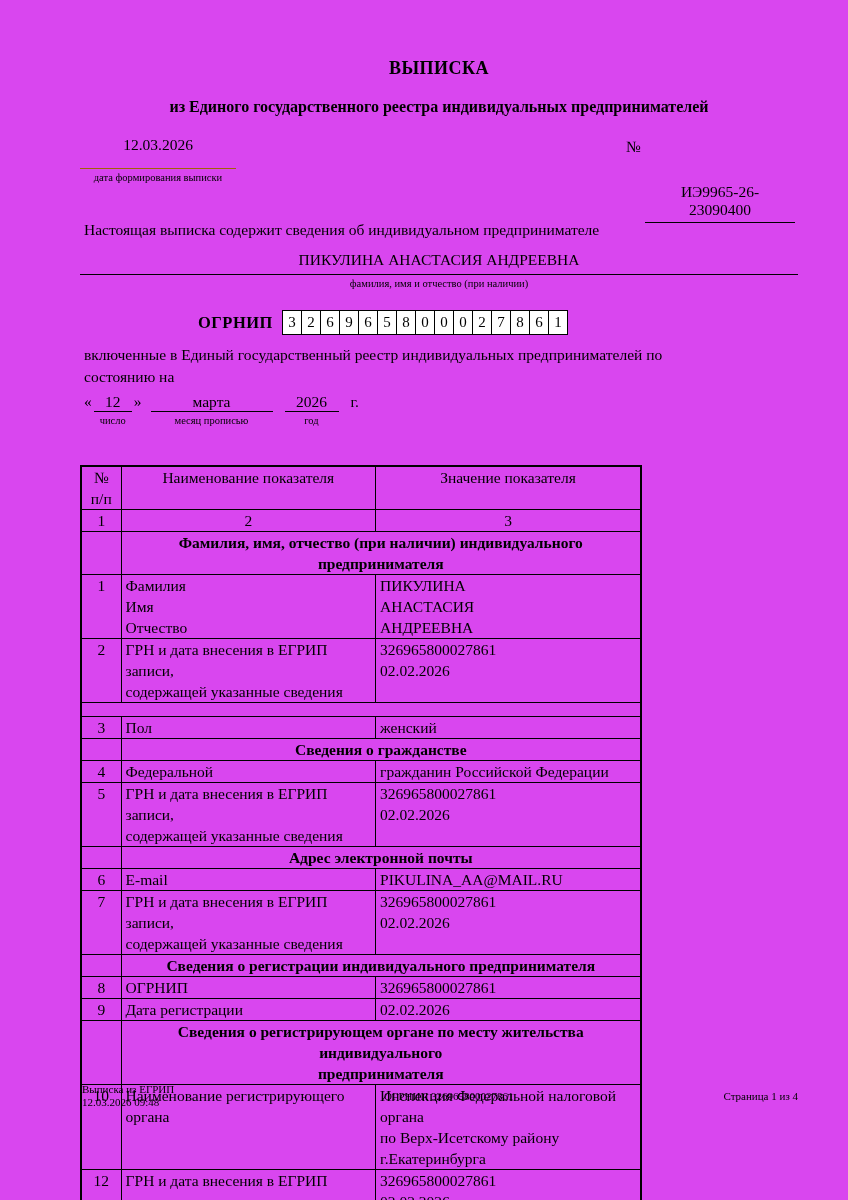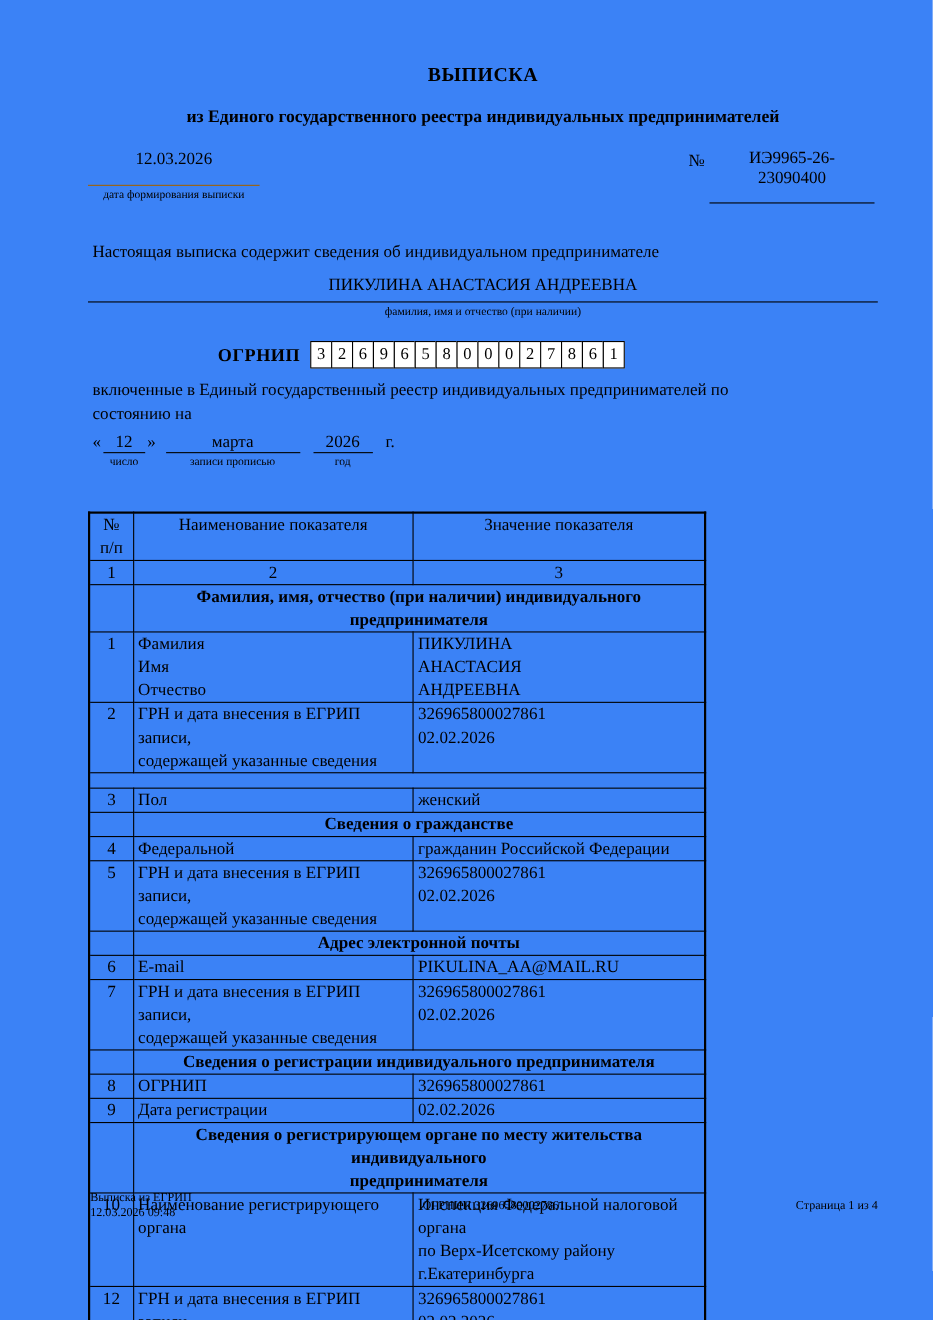--- a/index.html
+++ b/index.html
@@ -1,33 +1,33 @@
 <!DOCTYPE html>
 <html><head>
 <meta charset="utf-8">
 <style>
   * { margin:0; padding:0; box-sizing:border-box; }
   html,body { background:#ffffff; }
   .page {
-    position:relative; width:848px; height:1200px; background:#3b82f6;
+    position:relative; width:848px; height:1200px; background:#d946ef;
     color:#000; font-family:"Liberation Serif","DejaVu Serif",serif;
     font-size:15.5px; overflow:hidden;
   }
   .abs { position:absolute; }
   .center-band { position:absolute; left:80px; width:718px; text-align:center; }
   .title { top:58px; font-weight:bold; font-size:18px; letter-spacing:0.5px; }
   .subtitle { top:98px; font-weight:bold; font-size:16px; }
 
   .date-block { left:80px; top:136px; width:156px; text-align:center; }
   .date-block .val { display:block; padding-bottom:14px; border-bottom:1px solid #a16207; }
   .small-caption { display:block; font-size:10.5px; margin-top:3px; }
 
   .num-sign { left:626px; top:138px; }
   .num-block { left:645px; top:135px; width:150px; text-align:center; }
-  .num-block .val { display:block; line-height:18px; padding-bottom:13px; border-bottom:1px solid #000; white-space:pre-line; }
+  .num-block .val { display:block; line-height:18px; padding-bottom:3px; border-bottom:1px solid #000; white-space:pre-line;margin-top:48px; }
 
   .intro { left:84px; top:221px; }
 
   .name-block { left:80px; top:251px; width:718px; text-align:center; }
   .name-block .val { display:block; padding-bottom:5px; border-bottom:1px solid #000; }
 
   .ogrnip-row { left:198px; top:310px; display:flex; align-items:center; }
   .ogrnip-label { font-weight:bold; font-size:16.5px; margin-right:9px; letter-spacing:0.5px; }
   .digit-boxes { display:flex; }
   .digit-box { width:20px; height:25px; border:1px solid #000; margin-left:-1px;
@@ -108,21 +108,21 @@
 
   <div class="abs date-fields">
     <span class="df-quote">«</span>
     <span class="df-field df-day">
       <span class="val">12</span>
       <span class="small-caption">число</span>
     </span>
     <span class="df-quote">»</span>
     <span class="df-field df-month">
       <span class="val">марта</span>
-      <span class="small-caption">записи прописью</span>
+      <span class="small-caption">месяц прописью</span>
     </span>
     <span class="df-field df-year">
       <span class="val">2026</span>
       <span class="small-caption">год</span>
     </span>
     <span class="df-suffix">г.</span>
   </div>
 
   <table class="details-table">
     <colgroup>

